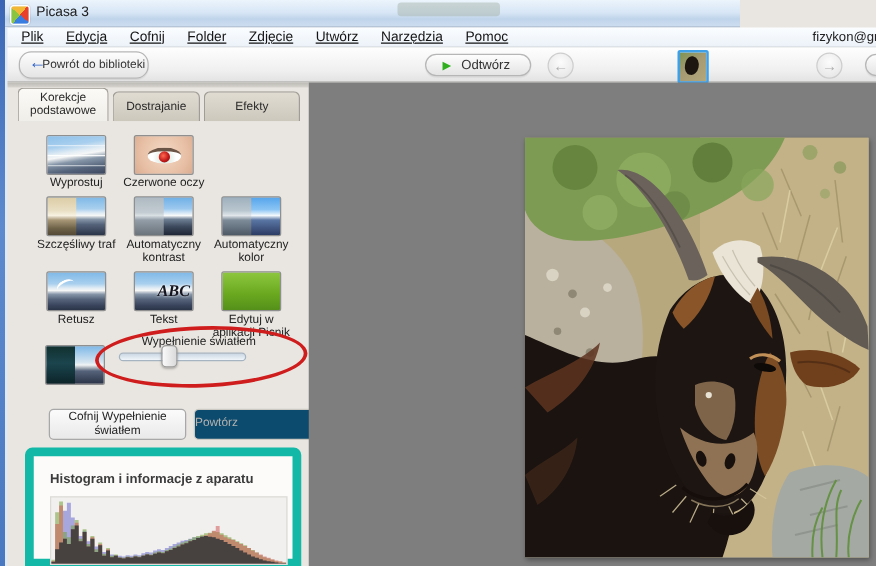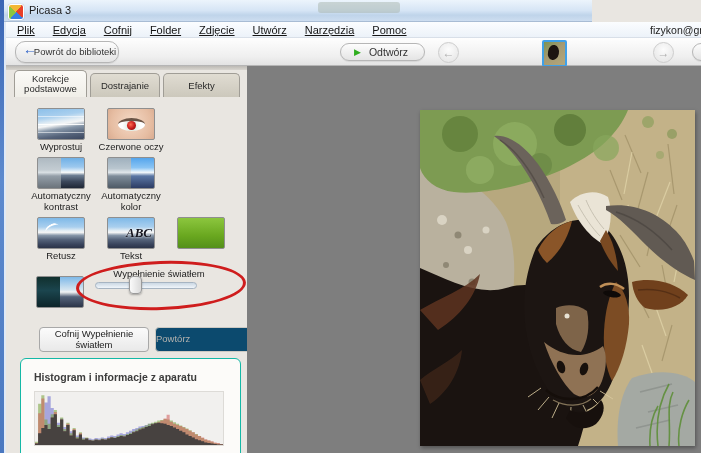--- a/index.html
+++ b/index.html
@@ -97,21 +97,21 @@
   .annotation{position:absolute;left:72px;top:195px;width:164px;height:43px;border:3px solid #cf1d1d;
        border-radius:50%;transform:rotate(-2deg);pointer-events:none;z-index:5;}
   
   .panel-btn{position:absolute;top:261px;height:25px;border:1px solid #a8a8a8;border-radius:4px;
        background:linear-gradient(180deg,#fbfbfb,#e9e9e9);font-size:9.5px;line-height:10.5px;color:#222;
        display:flex;align-items:center;justify-content:flex-start;text-align:center;box-sizing:border-box;cursor:pointer;margin-left:26px;}
   .undo-btn{left:9px;width:110px;}
   .redo-btn{left:125px;width:113px;color:#b4b2ae;background:#0c4a6e;border-color:#ccc9c2;}
   
   .histo-box{position:absolute;left:16px;top:292px;width:221px;height:96px;background:#fcfbf9;
-       border:1px solid #14b8a6;border-radius:6px 6px 0 0;box-sizing:border-box;}
+       border:7px solid #14b8a6;border-radius:6px 6px 0 0;box-sizing:border-box;}
   .histo-title{position:absolute;left:13px;top:12px;font-size:10.5px;font-weight:bold;color:#3c3c3c;}
   .histo-plot{position:absolute;left:13px;top:32px;width:190px;height:55px;background:#f1f0ee;
        border:1px solid #dddbd7;box-sizing:border-box;}
   
   .canvas{position:absolute;left:247px;top:66px;width:454px;height:387px;background:#7e7e7e;}
   .photo{position:absolute;left:173px;top:44px;width:275px;height:336px;box-shadow:1px 2px 4px rgba(0,0,0,.35);}
 </style>
 </head>
 <body>
 
@@ -173,20 +173,24 @@
         <div class="tool-label">Wyprostuj</div>
       </div>
       <div class="tool">
         <div class="tool-icon redeye"></div>
         <div class="tool-label">Czerwone oczy</div>
       </div>
     </div>
 
     <div class="tools-row row2">
       <div class="tool">
+        <div class="tool-icon half lucky"></div>
+        <div class="tool-label">Szczęśliwy traf</div>
+      </div>
+      <div class="tool">
         <div class="tool-icon half contrast"></div>
         <div class="tool-label">Automatyczny kontrast</div>
       </div>
       <div class="tool">
         <div class="tool-icon half autocolor"></div>
         <div class="tool-label">Automatyczny kolor</div>
       </div>
     </div>
 
     <div class="tools-row row3">
@@ -197,20 +201,21 @@
       <div class="tool">
         <div class="tool-icon mtn">
           <span class="abc">ABC</span>
         </div>
         <div class="tool-label">Tekst</div>
       </div>
       <div class="tool">
         <div class="tool-icon picnik">
           <span class="picnik-text">picnik</span>
         </div>
+        <div class="tool-label">Edytuj w aplikacji Picnik</div>
       </div>
     </div>
 
     <div class="tool-icon half fillhalf fill-thumb"></div>
     <div class="fill-label">Wypełnienie światłem</div>
     <div class="slider-track"></div>
     <div class="slider-thumb" style="left: 125px;"></div>
     <div class="annotation"></div>
 
     <div class="panel-btn undo-btn">

